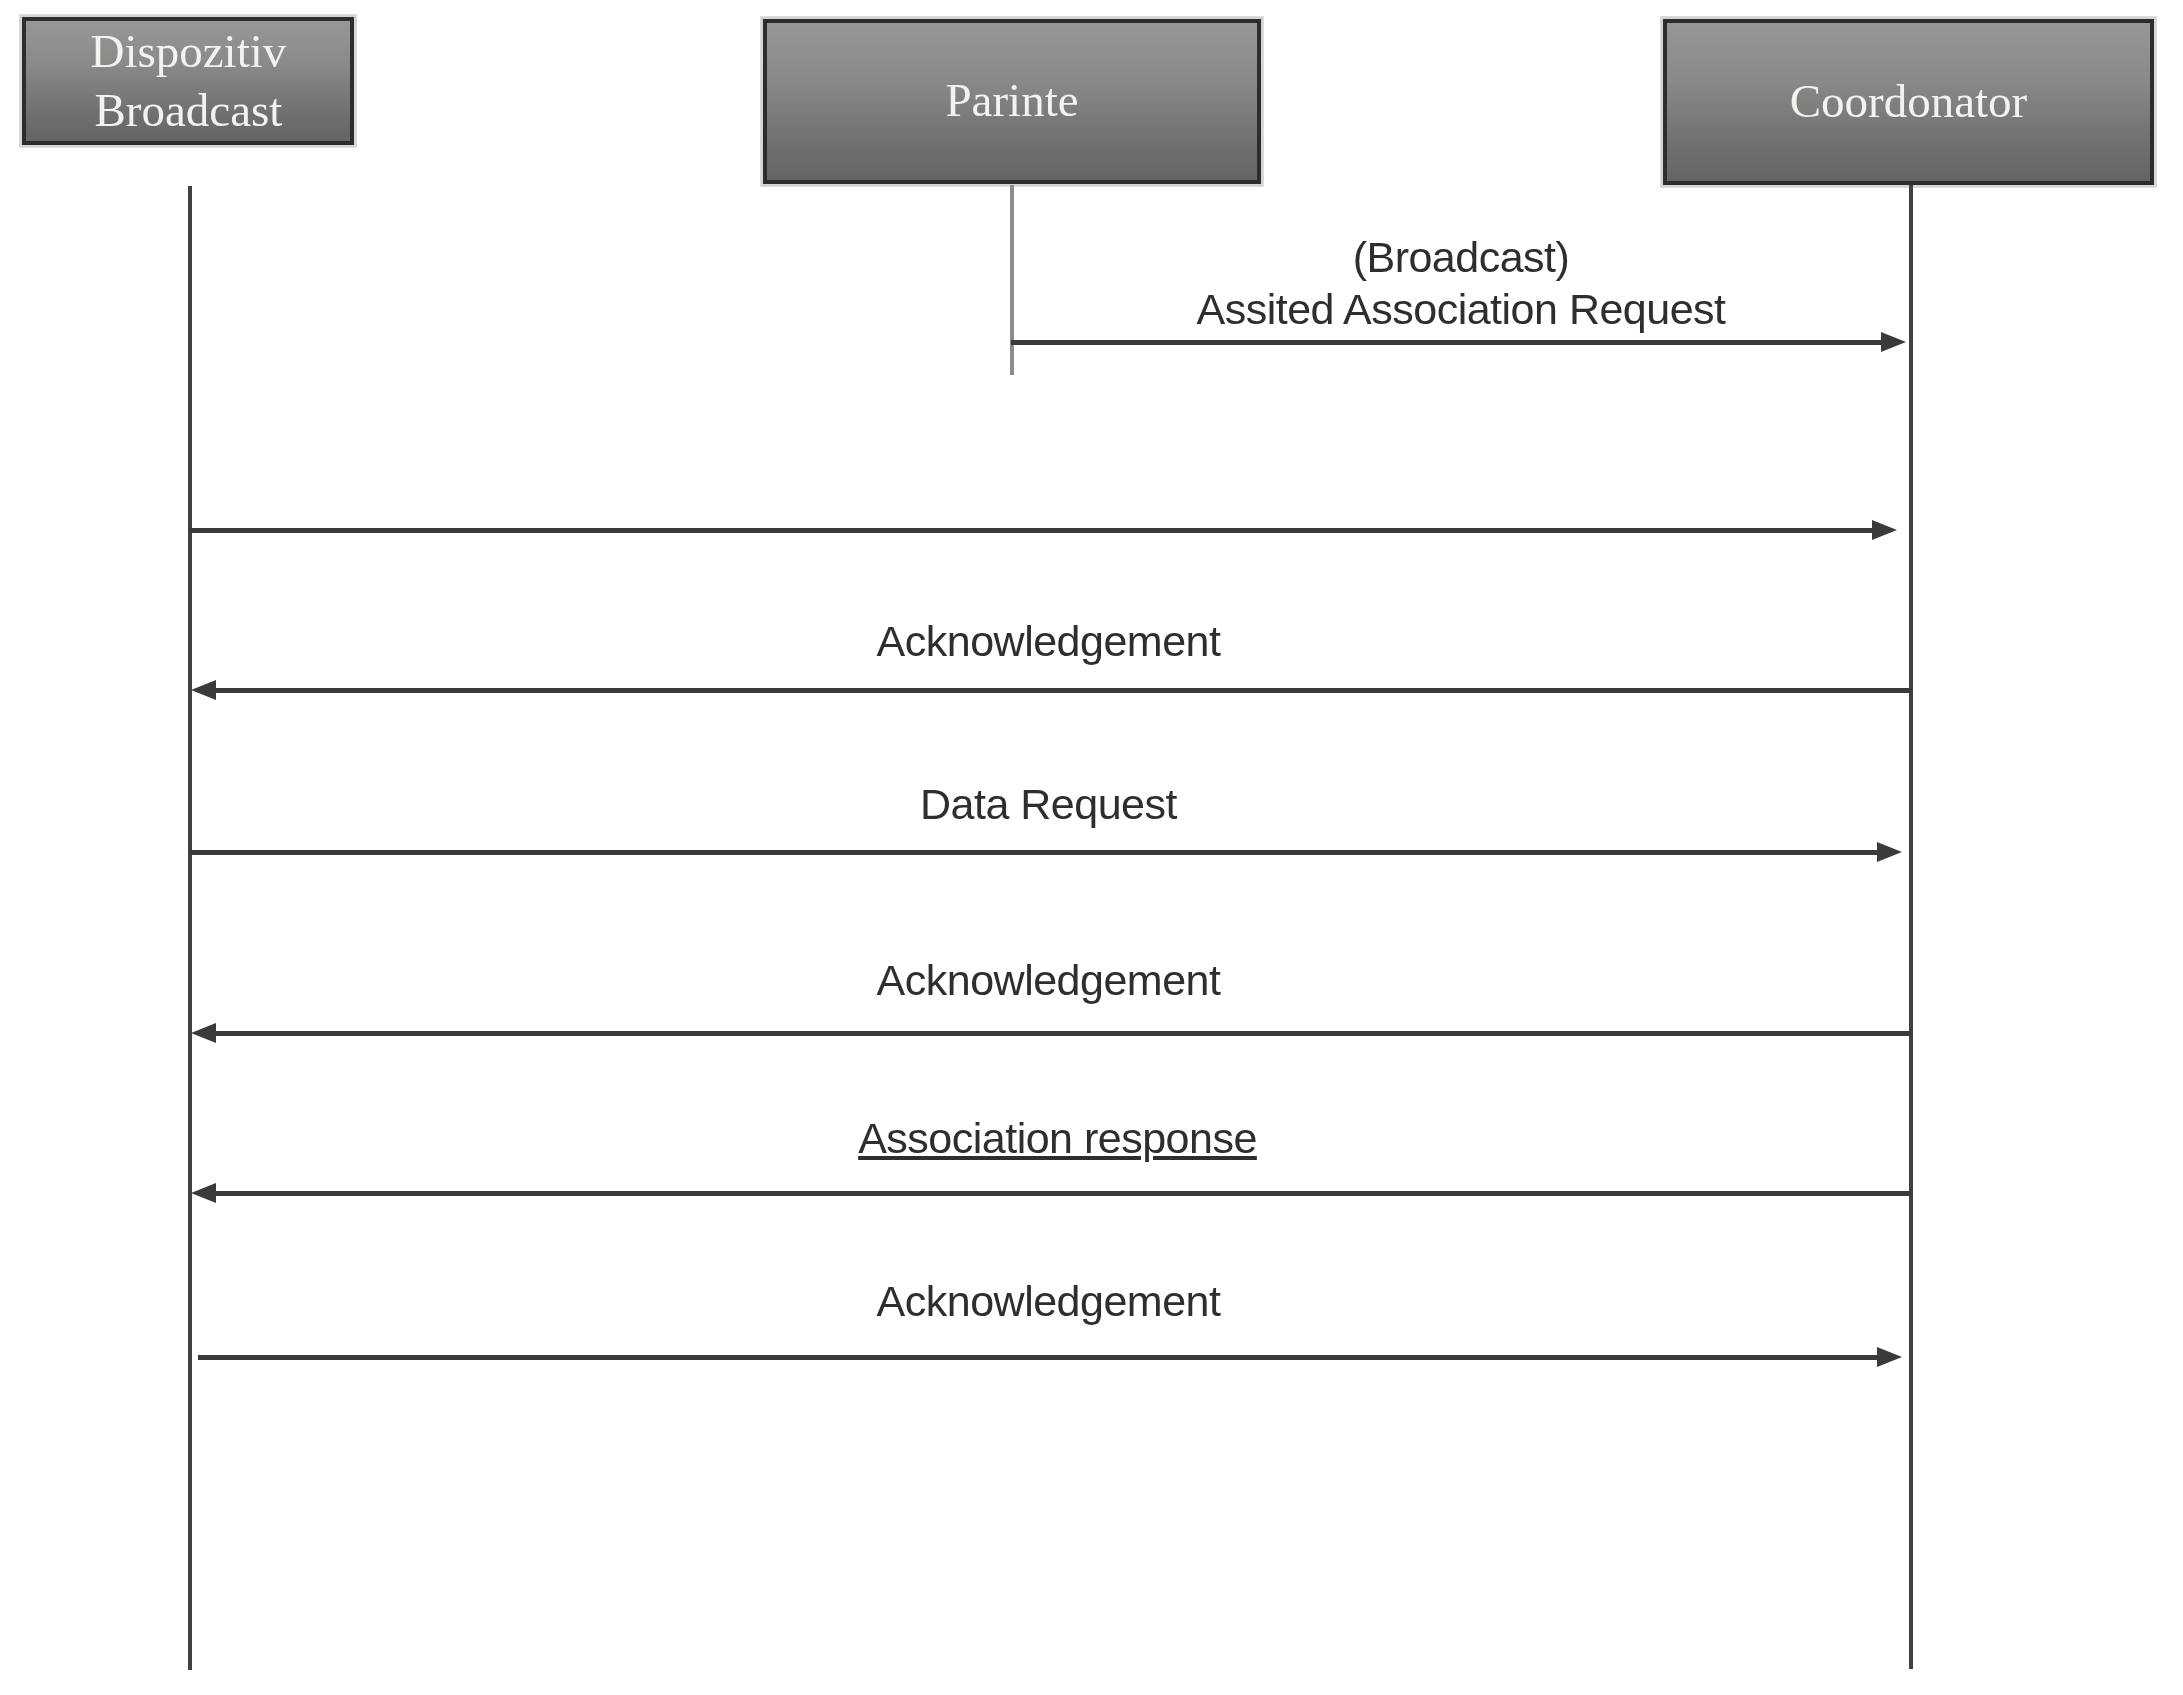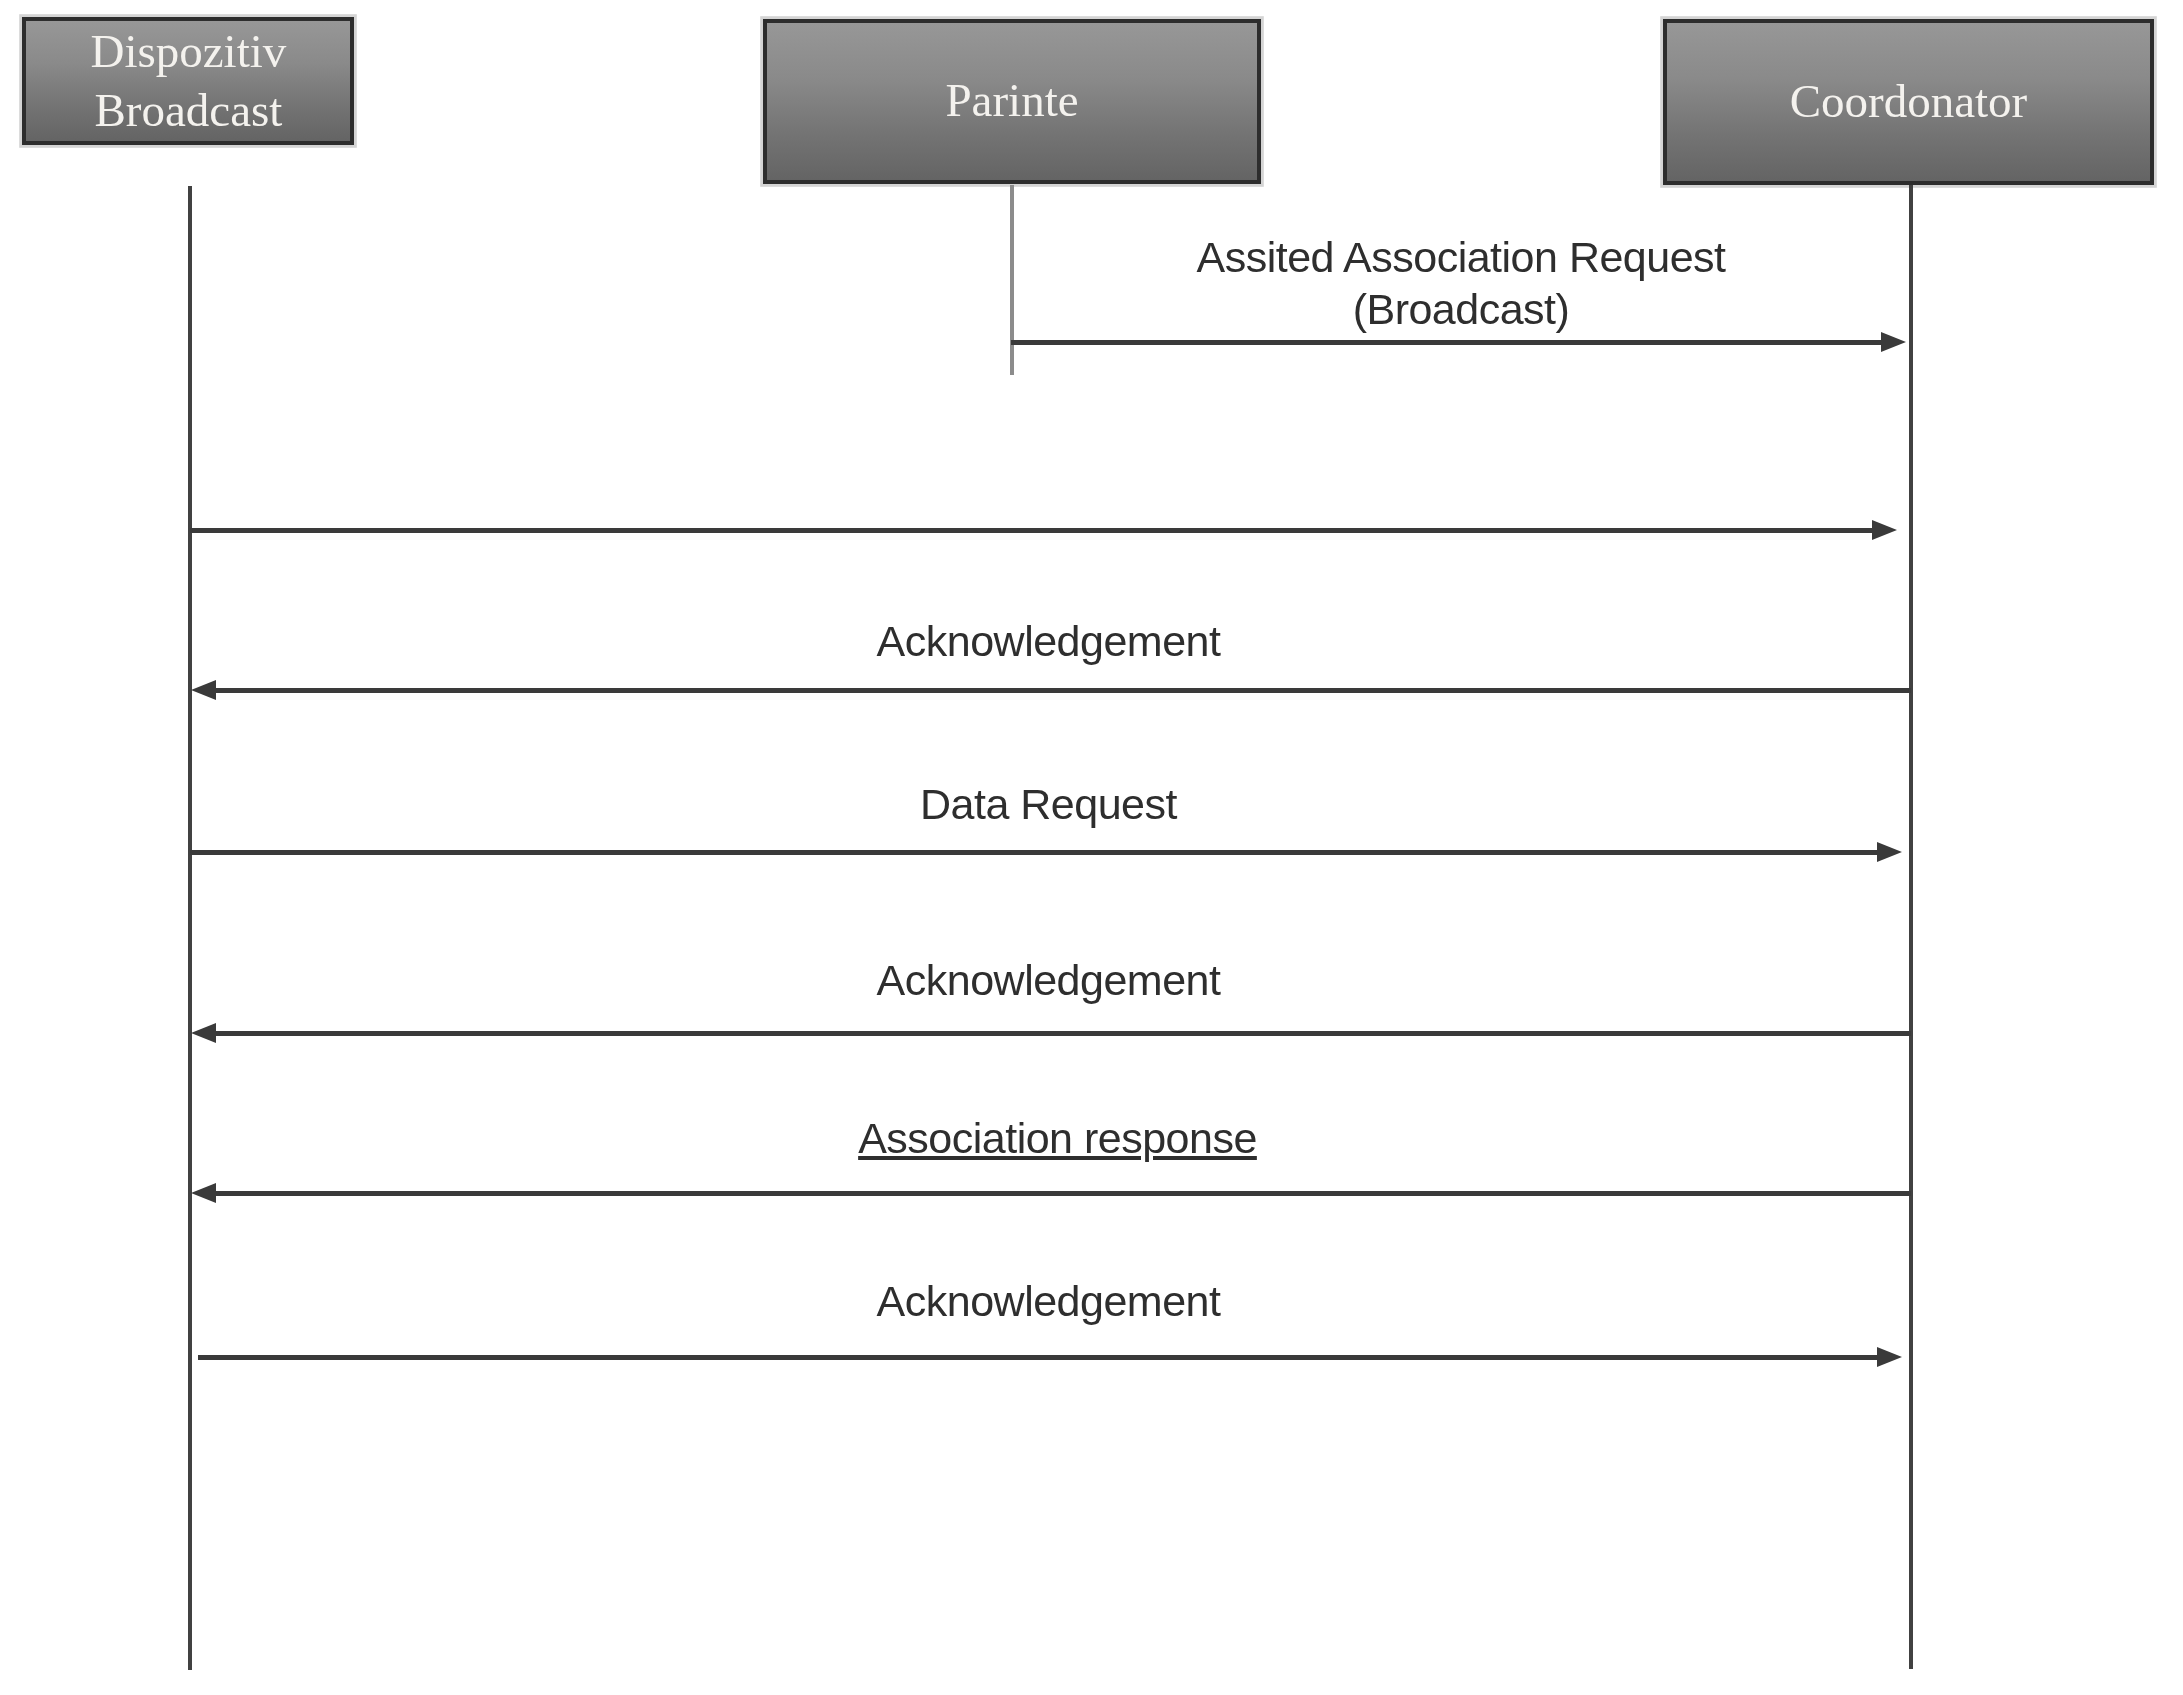--- a/index.html
+++ b/index.html
@@ -90,22 +90,22 @@
 
   <div class="actor-box" style="left:1663px; top:18.6px; width:491px; height:166px;">
     <div>Coordonator</div>
   </div>
 
   <div class="lifeline" style="left:188px; top:186px; height:1484px;"></div>
   <div class="lifeline-light" style="left:1010px; top:185px; height:190px;"></div>
   <div class="lifeline" style="left:1909px; top:185px; height:1484px;"></div>
 
   <div class="msg-label" style="left:1011px; top:231px; width:900px;">
+    <div>(Broadcast)</div>
     <div>Assited Association Request</div>
-    <div>(Broadcast)</div>
   </div>
   <div class="arrow arrow-right" style="left:1011px; top:340px; width:895px;">
     <div class="shaft"></div>
     <div class="head"></div>
   </div>
 
   <div class="arrow arrow-right" style="left:190px; top:528px; width:1707px;">
     <div class="shaft"></div>
     <div class="head"></div>
   </div>

